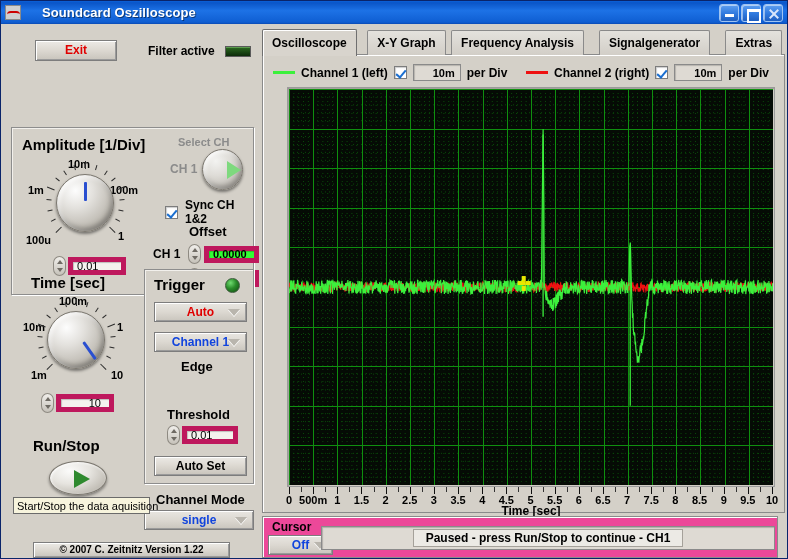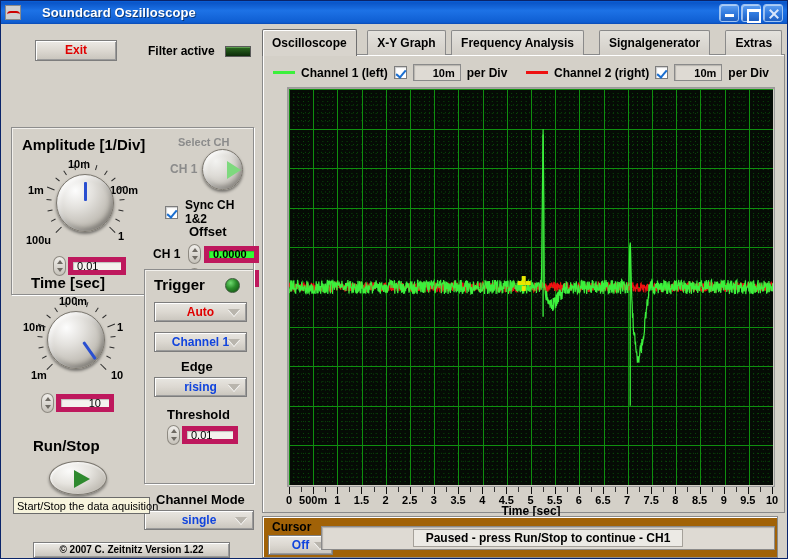--- a/index.html
+++ b/index.html
@@ -121,21 +121,21 @@
           background:#050b05; overflow:hidden;}
   .xaxis{ position:absolute; left:288px; top:486px; width:484px; height:18px;}
   .xtick{ position:absolute; top:0; width:1px; height:5px; background:#333;}
   .xtick.major{height:7px; background:#111;}
   .xlab{ position:absolute; top:7px; font-size:11px; font-weight:bold; color:#000;
          transform:translateX(-50%); white-space:nowrap;}
   .xtitle{ position:absolute; left:288px; top:503px; width:484px; text-align:center;
            font-size:12px; font-weight:bold;}
 
   .statusbar{ position:absolute; left:261px; top:515px; width:516px; height:42px;
-              background:#a16207; border:1px solid #8a8a8a; box-shadow:inset 1px 1px 0 #fff;}
+              background:#ec4899; border:1px solid #8a8a8a; box-shadow:inset 1px 1px 0 #fff;}
   .status-box{ position:absolute; left:58px; top:9px; width:454px; height:24px;
         background:#dedad3; border:1px solid #8a8a8a;
         box-shadow:inset 1px 1px 1px rgba(0,0,0,.2); display:flex;
         align-items:center; justify-content:center;}
   .status-inner{ background:#eceae5; border:1px solid #a5a19a; padding:1px 12px;
                  font-size:12px; font-weight:bold; color:#000;}
 
   .tooltip{ position:absolute; left:12px; top:496px; width:137px; height:17px;
     background:#f7f4dd; border:1px solid #6b6b6b; font-size:11px; color:#000;
     display:flex; align-items:center; padding-left:3px; white-space:nowrap;}
@@ -284,31 +284,28 @@
       <span>Auto</span>
       <span class="arrow"></span>
     </div>
 
     <div class="combo" style="position:absolute;left:9px;top:62px;width:93px;height:20px;font-size:12px;color:#1144dd;">
       <span>Channel 1</span>
       <span class="arrow"></span>
     </div>
 
     <div class="lbl" style="position:absolute;left:36px;top:89px;font-size:13px;">Edge</div>
-    <div class="combo" style="position:absolute;left:9px;top:107px;width:93px;height:20px;font-size:12px;color:#1144dd;">
-      <span>rising</span>
-      <span class="arrow"></span>
-    </div>
 
     <div class="lbl" style="position:absolute;left:22px;top:137px;font-size:13px;">Threshold</div>
     <div style="position:absolute;left:22px;top:155px;display:flex;align-items:center;gap:2px;">
       <div class="spin"></div>
       <div class="txtfield" style="width:56px;height:18px;">0.01</div>
     </div>
 
+    <div class="btn" style="position:absolute;left:9px;top:186px;width:93px;height:20px;font-size:12px;line-height:18px;">Auto Set</div>
   </div>
 
   <div class="lbl" style="position:absolute;left:155px;top:491px;font-size:13px;">Channel Mode</div>
   <div class="combo" style="position:absolute;left:143px;top:509px;width:110px;height:20px;font-size:12px;color:#1144dd;">
     <span>single</span>
     <span class="arrow"></span>
   </div>
 
   <div class="tooltip">Start/Stop the data aquisition</div>
   <div class="btn copyright" style="font-weight:bold;text-align:center;">© 2007   C. Zeitnitz Version 1.22</div>

